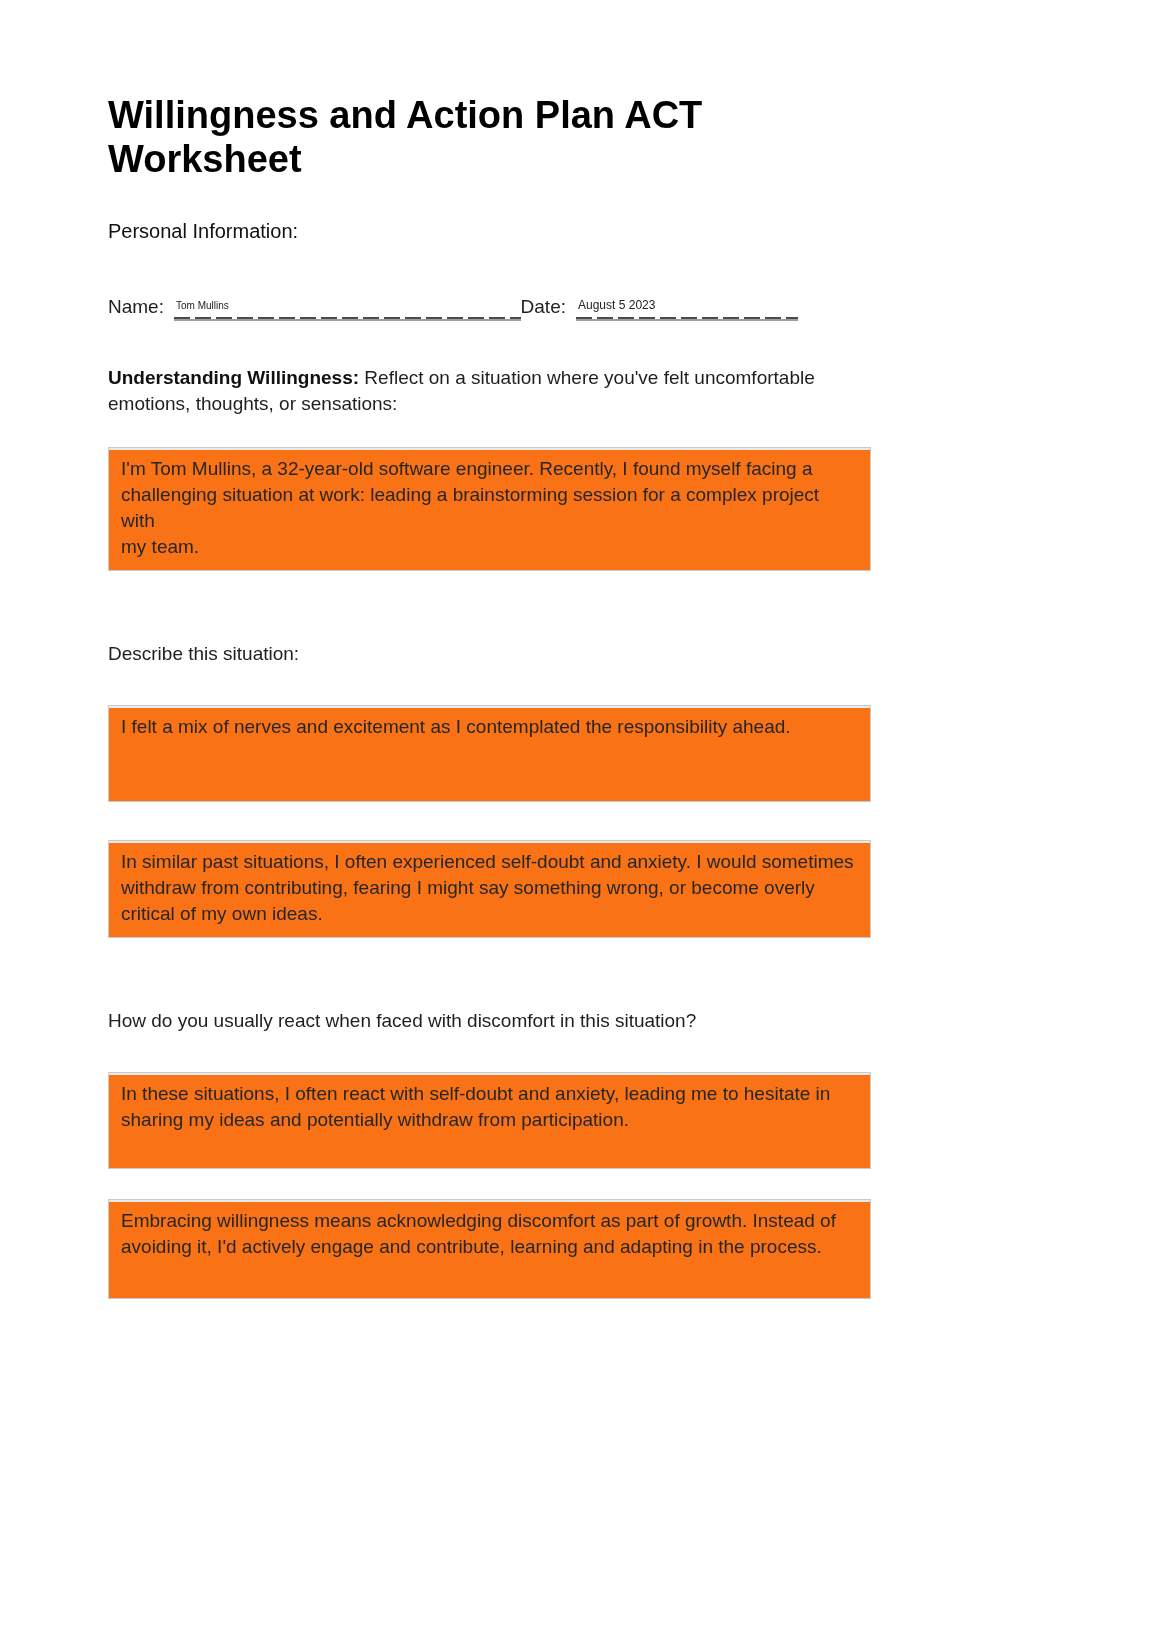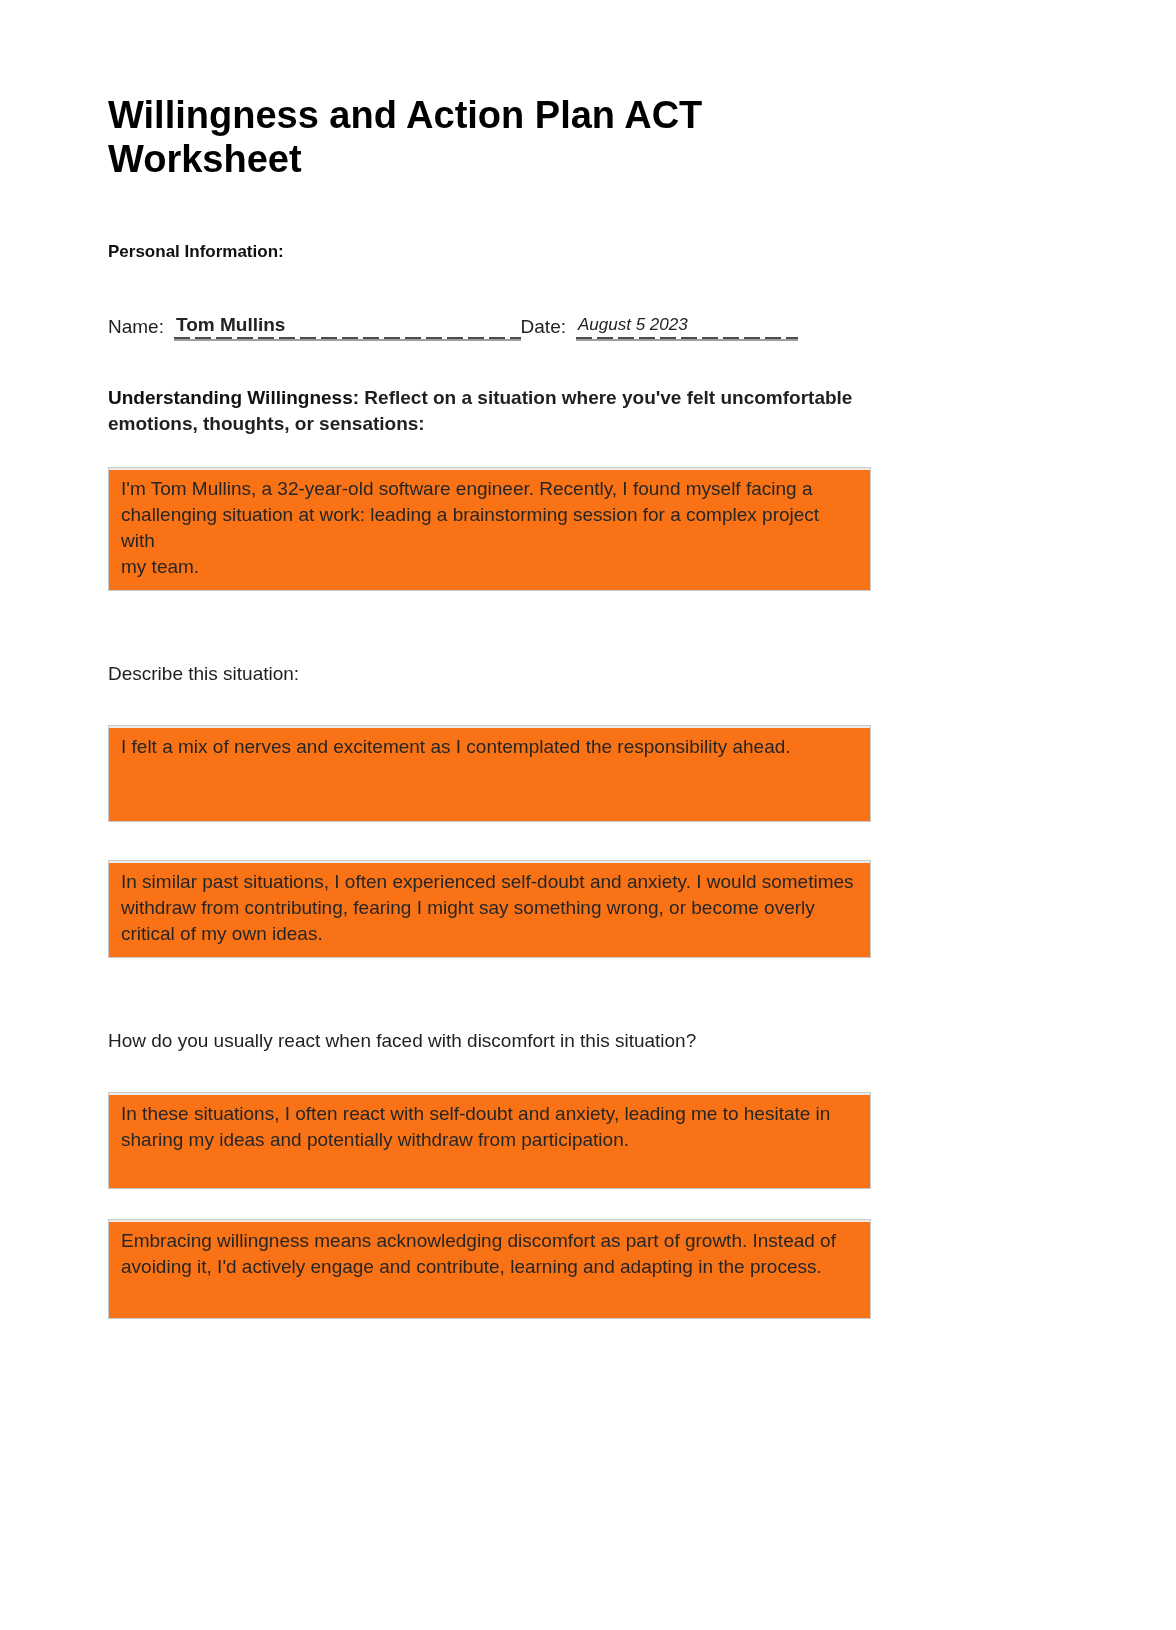--- a/index.html
+++ b/index.html
@@ -1,35 +1,35 @@
 <!DOCTYPE html>
 <html><head>
 <meta charset="utf-8">
 <style>
   html,body{margin:0;padding:0;background:#ffffff;}
   body{width:1176px;height:1630px;font-family:"Liberation Sans","DejaVu Sans",sans-serif;color:#1f1f1f;}
   .page{width:984px;height:1630px;box-sizing:border-box;padding:0 113px 0 108px;background:#fff;overflow:hidden;}
   h1.title{margin:93px 0 0 0;font-size:38px;line-height:44px;font-weight:bold;color:#000;letter-spacing:0;}
-  .pi-heading{margin-top:57px;font-size:17px;line-height:27px;font-weight:bold;color:#111;}
+  .pi-heading{margin-top:37px;font-size:20px;line-height:27px;font-weight:normal;color:#111;}
   .name-date-row{margin-top:44px;display:flex;align-items:flex-end;font-size:19px;line-height:28px;justify-content:space-between;}
   .lbl{white-space:nowrap;color:#1f1f1f;}
   .field{position:relative;display:inline-block;margin-left:10px;height:30px;white-space:nowrap;overflow:hidden;
          border-bottom:2px solid #9e9e9e;
          background:repeating-linear-gradient(90deg,#4b4b4b 0 16px,transparent 16px 21px) left bottom / 100% 2px no-repeat;}
   .name-field{width:523px;}
   .date-group{margin-left:auto;margin-right:73px;display:flex;align-items:flex-end;}
   .date-field{width:222px;}
   .val{display:inline-block;padding:2px 0 6px 2px;color:#222;}
-  .val-name{font-size:19px;font-weight:bold;}
-  .val-date{font-size:17px;font-style:italic;}
+  .val-name{font-size:10px;}
+  .val-date{font-size:12px;}
   .para{margin:46px 0 0 0;font-size:19px;line-height:26px;color:#1f1f1f;}
   .para b{color:#111;}
   .rest{white-space:pre-line;}
   .para.instructions{margin-top:54px;}
-  .para.section-heading{margin-top:44px;font-weight:bold;}
+  .para.section-heading{margin-top:44px;}
   .para.q-label{margin-top:70px;}
   .answer-box{margin-top:30px;min-height:97px;box-sizing:border-box;border:1px solid #c9c9c9;background:#f97316;
               box-shadow:inset 0 2px 0 #ececec;padding:8px 12px 10px 12px;font-size:19px;line-height:26px;color:#262626;}
   .answer-box.after-label{margin-top:38px;}
   .answer-box.tall{min-height:100px;}
 </style>
 </head>
 <body>
 
 <div class="page">

